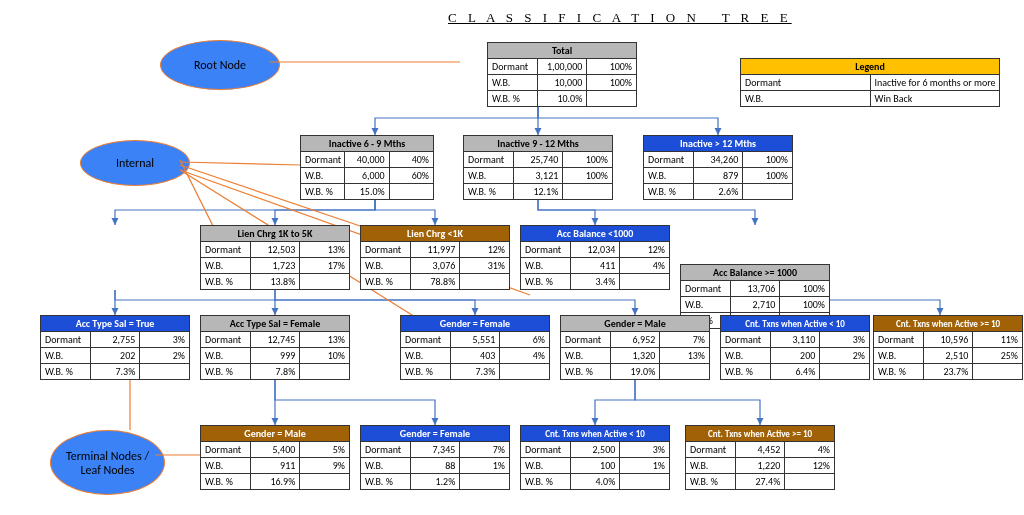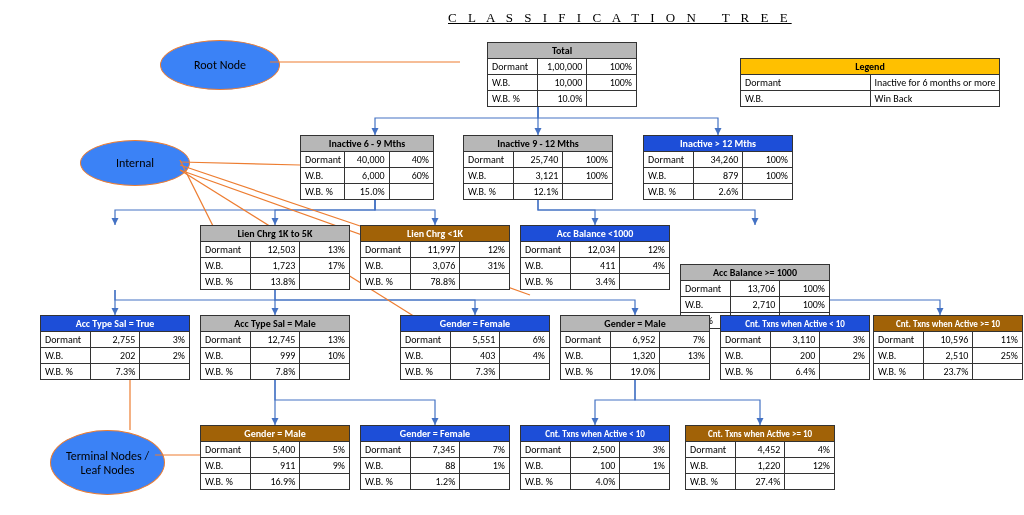--- a/index.html
+++ b/index.html
@@ -285,21 +285,21 @@
   <tr>
           <td>W.B. %</td>
           <td class="n">7.3%</td>
           <td></td>
         </tr>
 </tbody>
     </table>
 <table class="node" style="position:absolute;left:200px;top:315px;width:150px;">
   <tbody>
         <tr>
-          <td class="hdr hdr-gray" colspan="3">Acc Type Sal = Male</td>
+          <td class="hdr hdr-gray" colspan="3">Acc Type Sal = Female</td>
         </tr>
   <tr>
           <td style="width:55px">Dormant</td>
           <td class="n" style="width:55px">12,745</td>
           <td class="n" style="width:40px">13%</td>
         </tr>
   <tr>
           <td>W.B.</td>
           <td class="n">999</td>
           <td class="n">10%</td>

